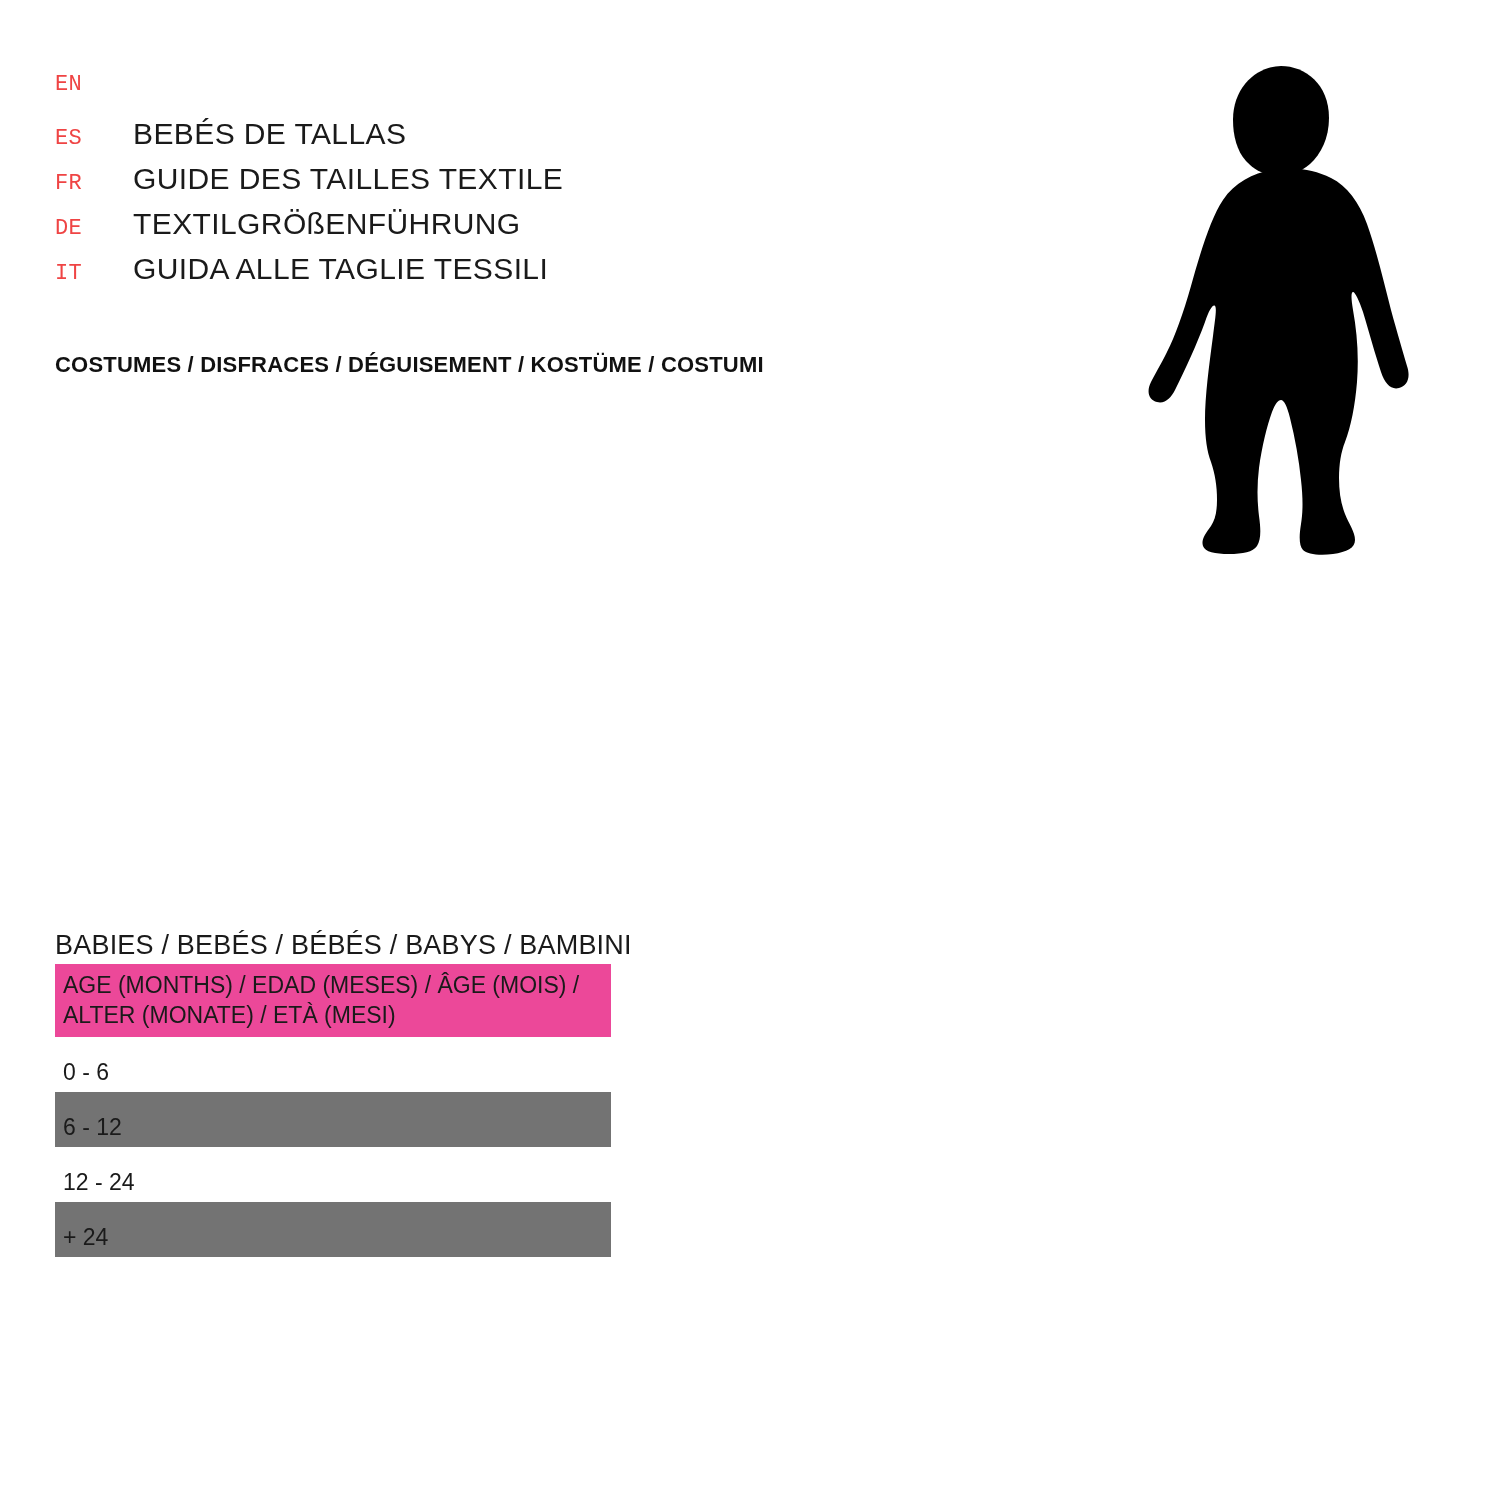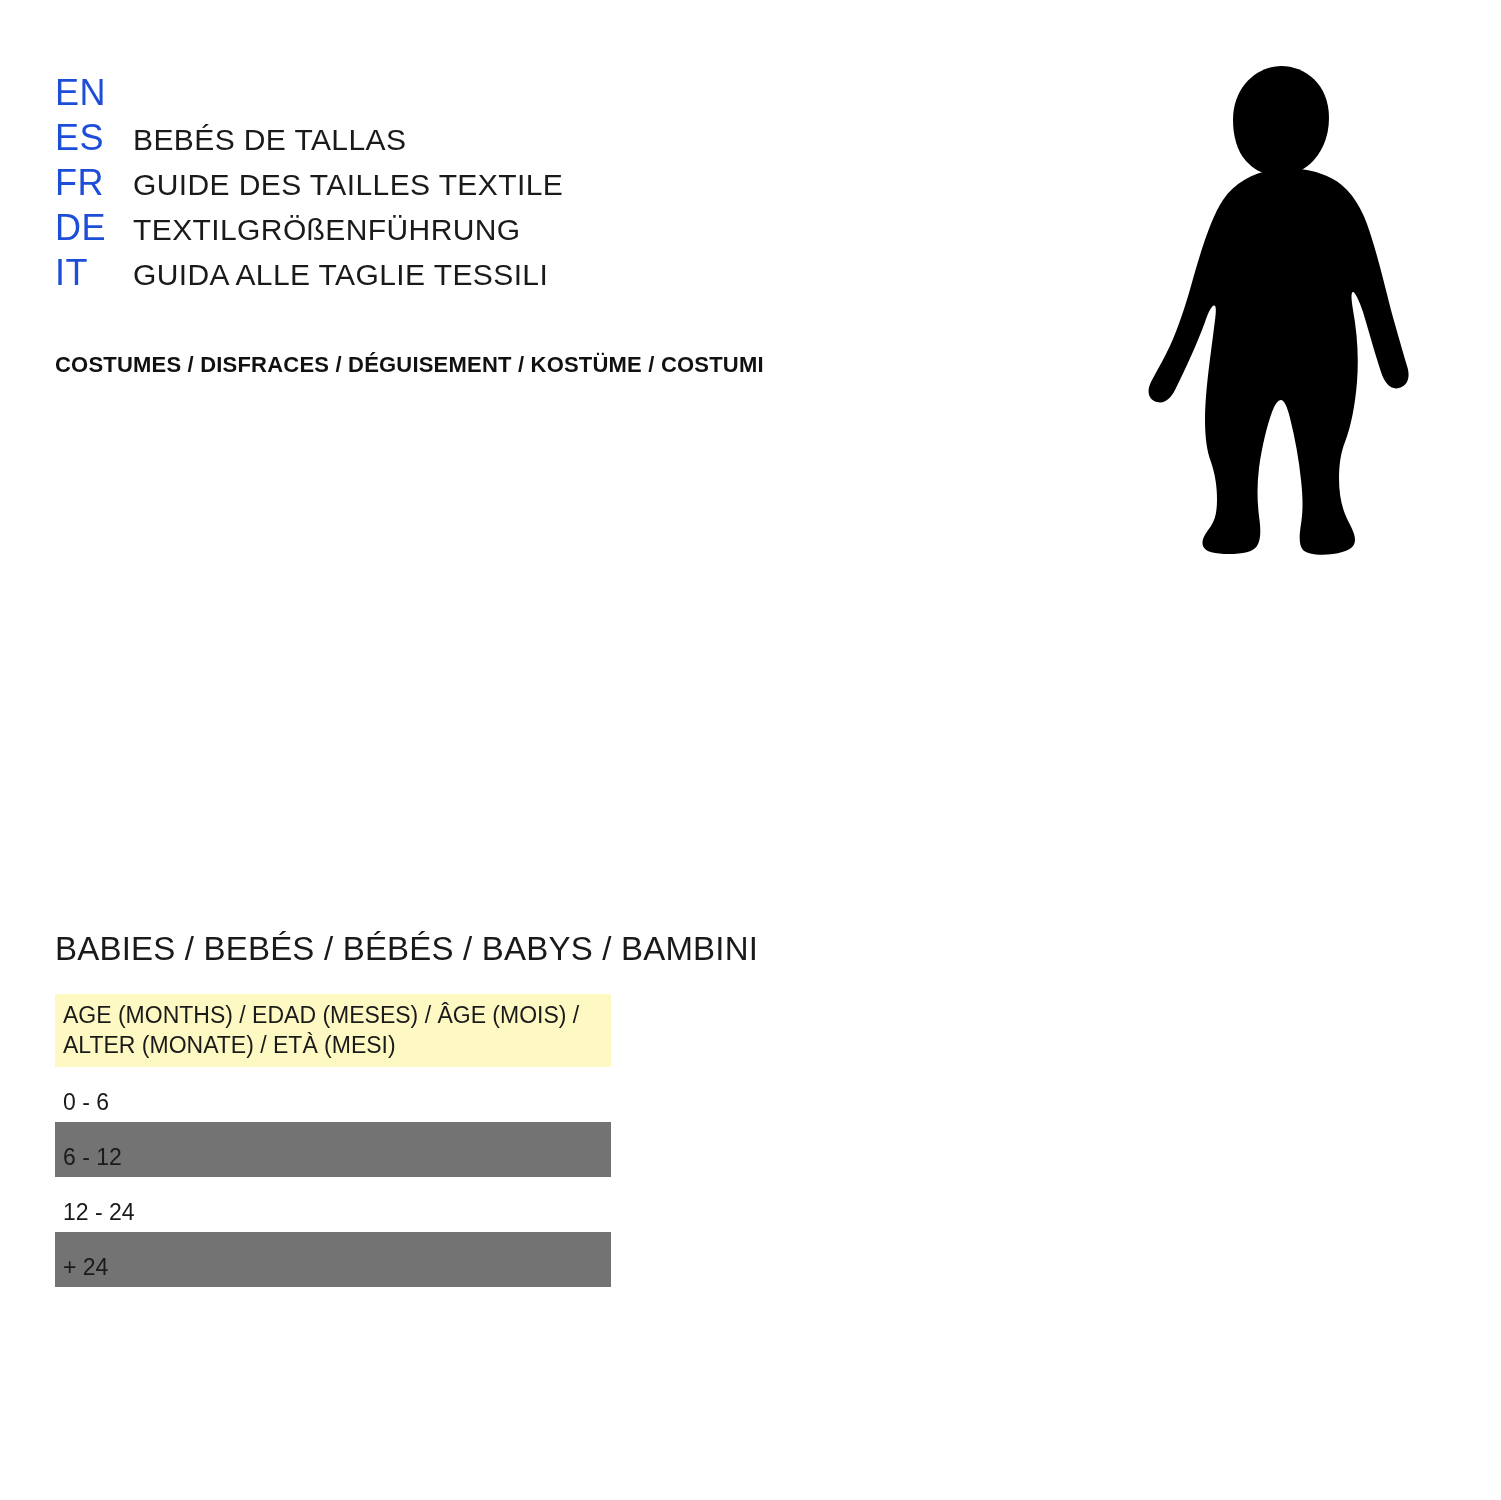--- a/index.html
+++ b/index.html
@@ -30,23 +30,24 @@
   }
   .lang-row {
     display: flex;
     align-items: baseline;
     height: 45px;
     white-space: nowrap;
   }
   .lang-code {
     width: 78px;
     flex: none;
-    font-size: 36px;
+    font-size: 22px;
     letter-spacing: 0.4px;
-    color: #1d4ed8;
+    color: #ef4444;
+    font-family: Liberation Mono, monospace;
   }
   .lang-text {
     font-size: 30px;
     letter-spacing: 0.4px;
     color: #1a1a1a;
   }
 
   .category-line {
     position: absolute;
     left: 55px;
@@ -73,33 +74,33 @@
   }
 
   
   .table-section {
     position: absolute;
     left: 55px;
     top: 930px;
     width: 620px;
   }
   .table-title {
-    font-size: 33px;
+    font-size: 27px;
     letter-spacing: 0.2px;
     color: #1a1a1a;
-    margin-bottom: 26px;
+    margin-bottom: 3px;
     white-space: nowrap;
   }
   table.size-table {
     border-collapse: collapse;
     width: 556px;
     table-layout: fixed;
   }
   table.size-table th {
-    background: #fef9c3;
+    background: #ec4899;
     text-align: left;
     font-weight: normal;
     font-size: 23px;
     line-height: 30px;
     padding: 6px 0 7px 8px;
     color: #1a1a1a;
   }
   table.size-table td {
     font-size: 23px;
     line-height: 30px;

